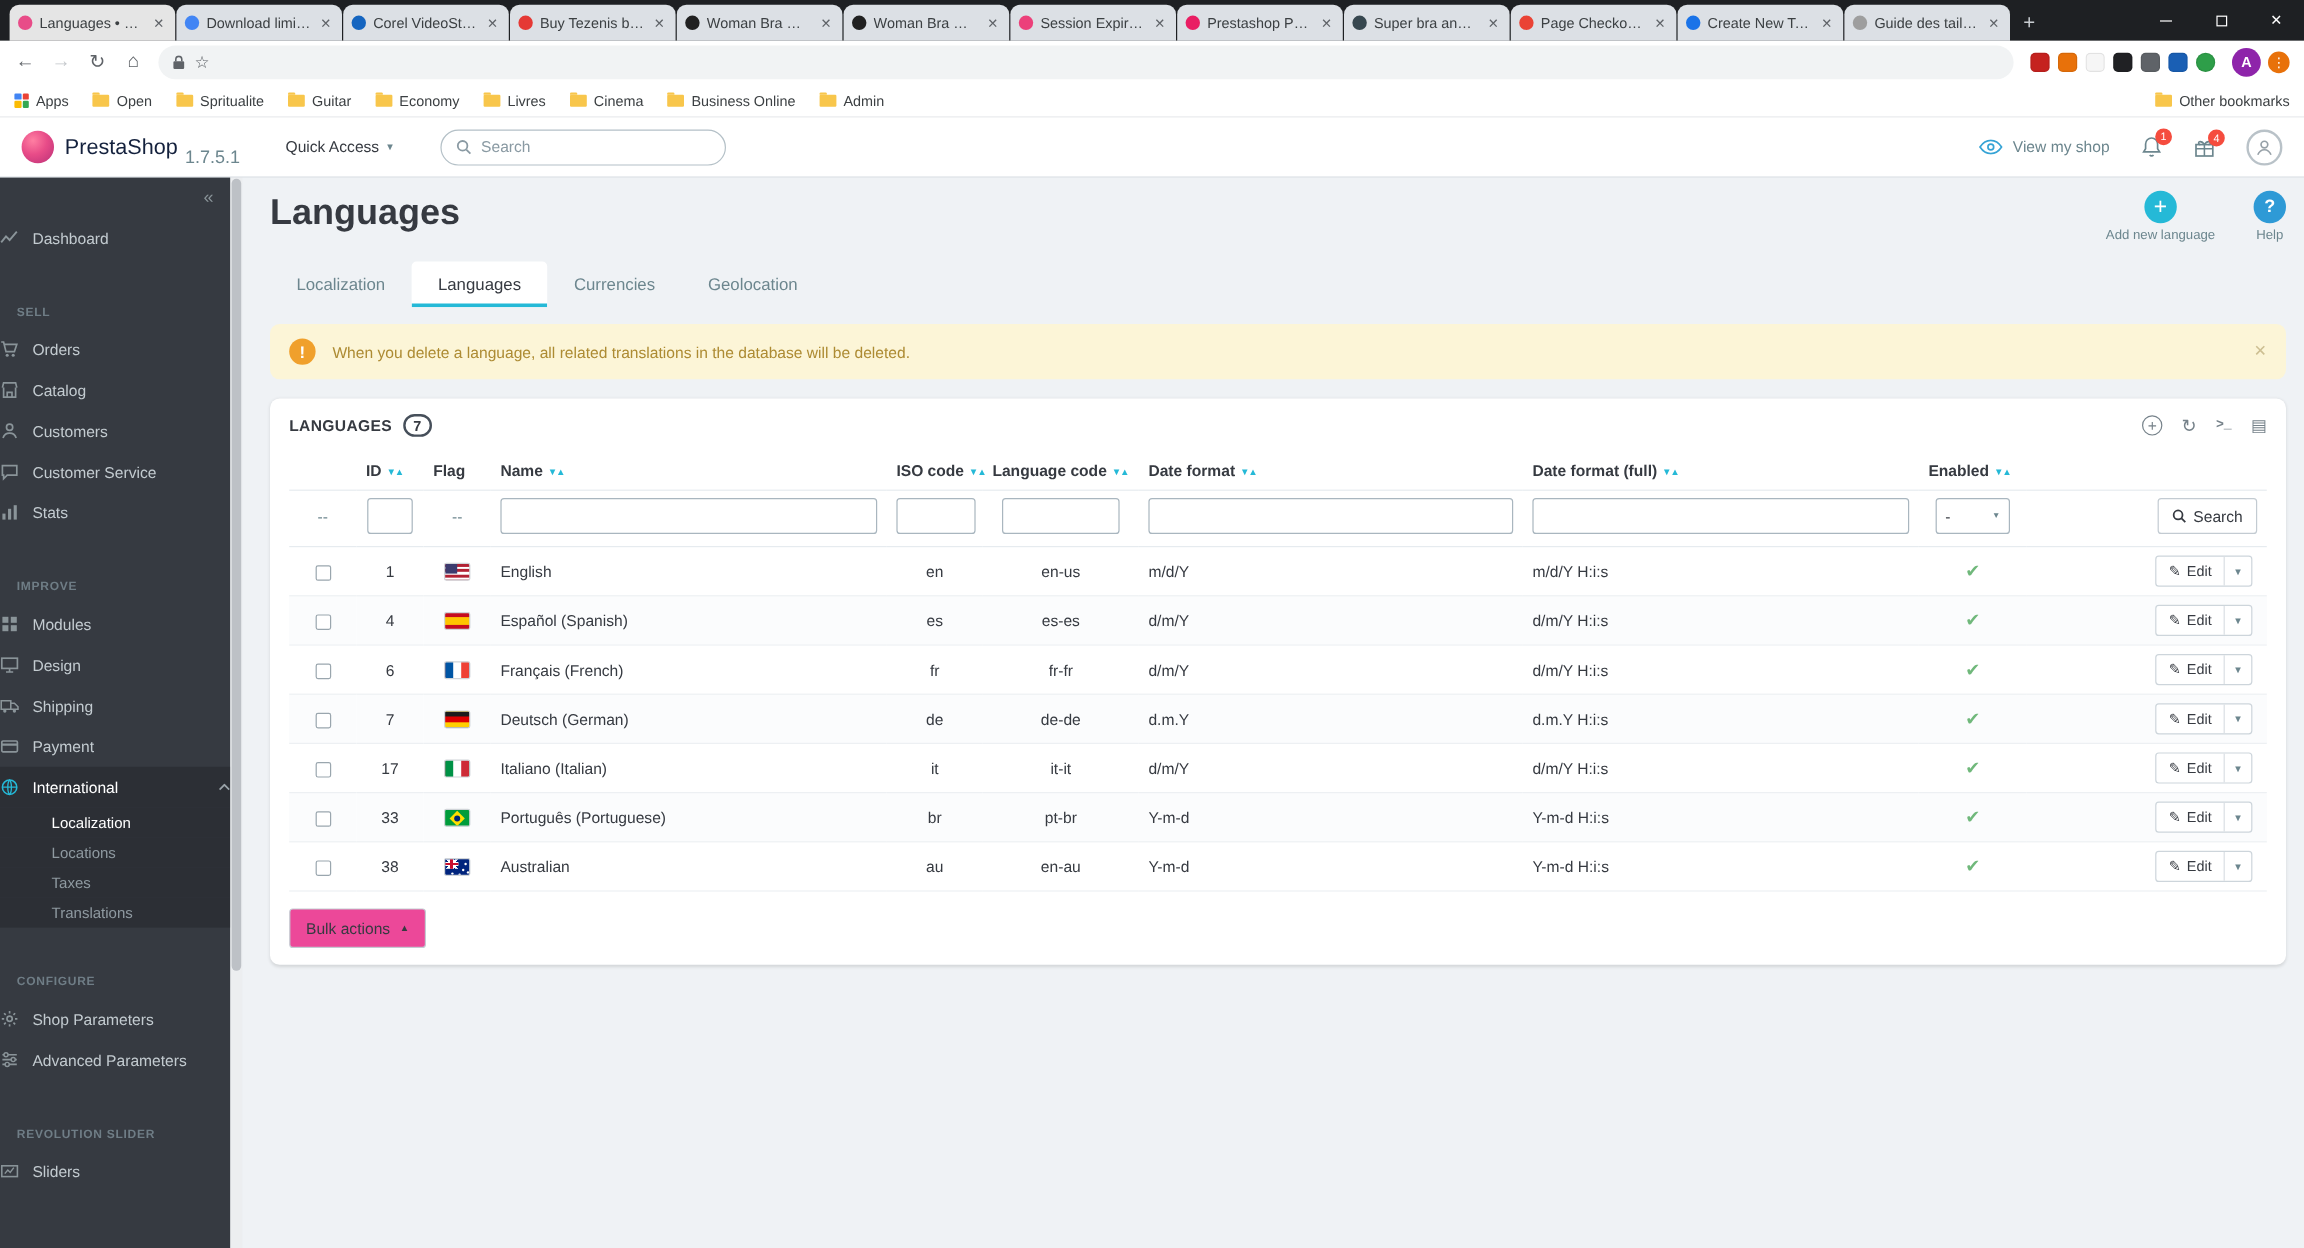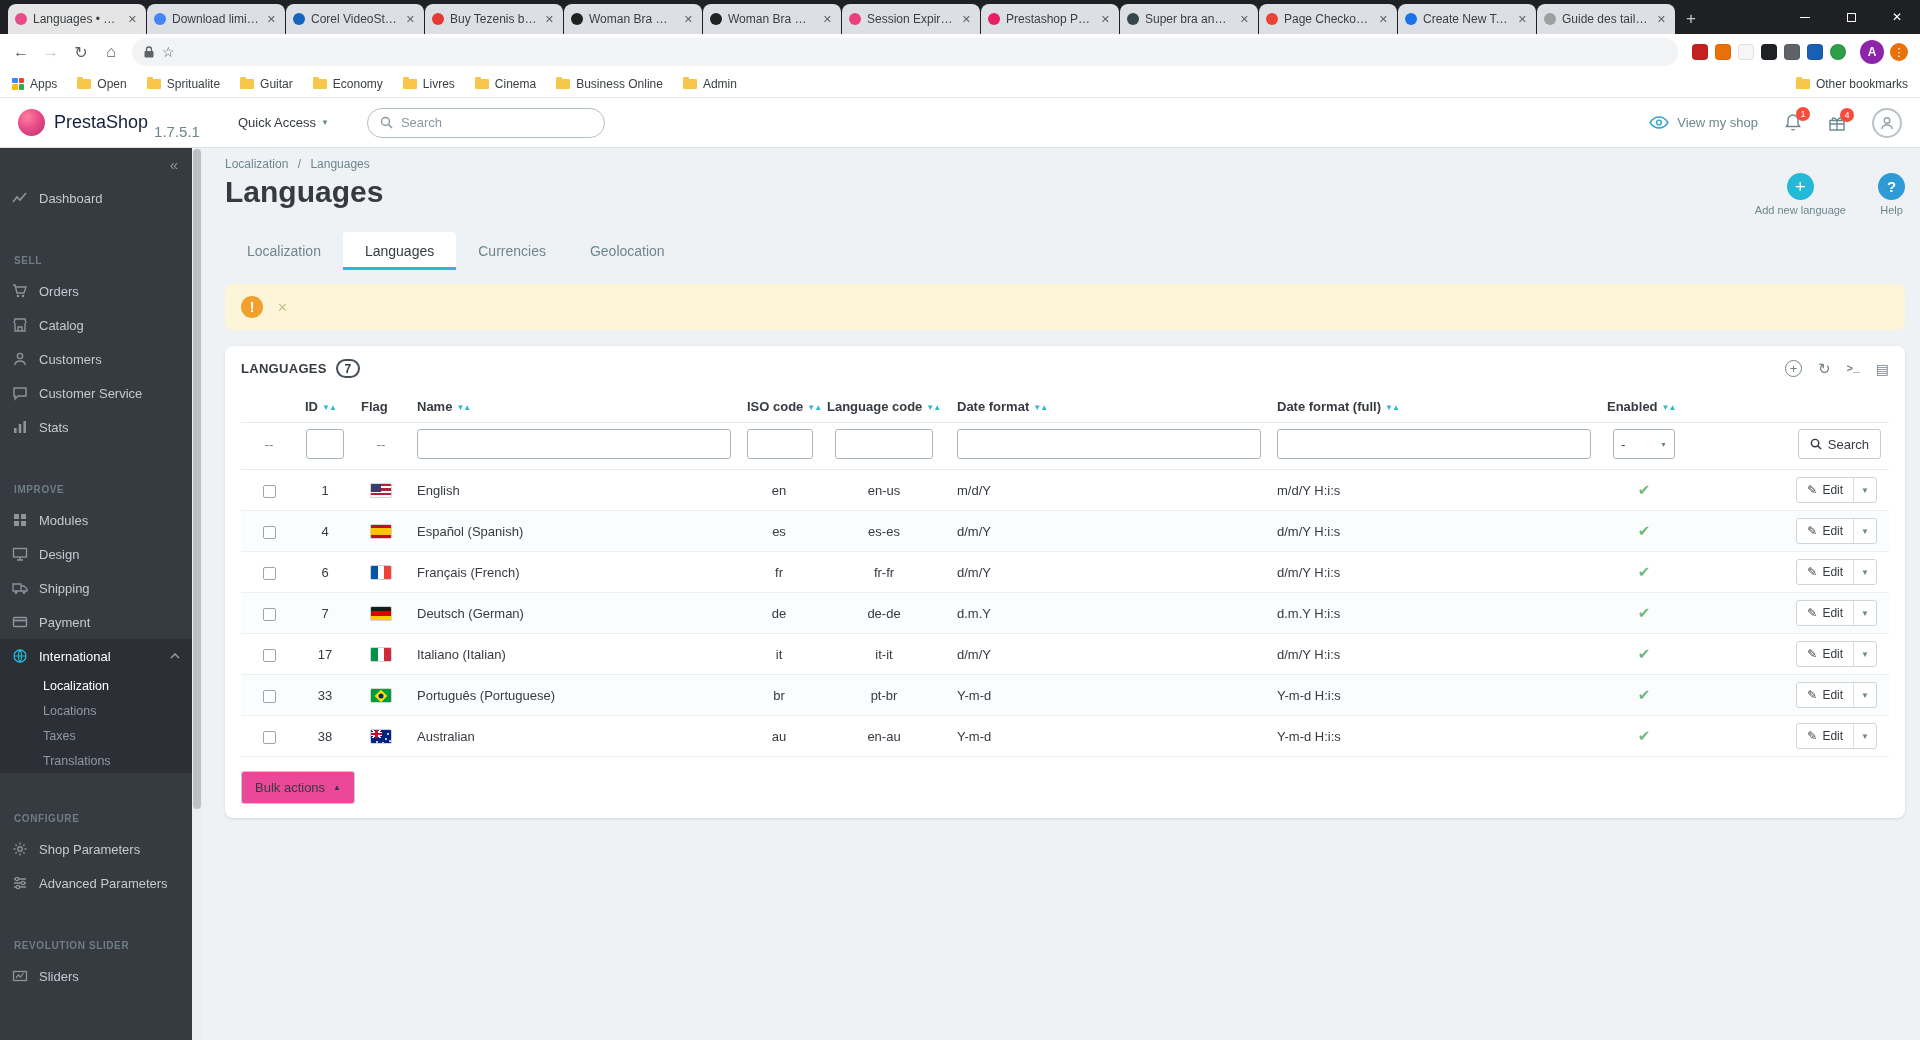--- a/index.html
+++ b/index.html
@@ -56,21 +56,21 @@
   .hdr-right{margin-left:auto;display:flex;align-items:center;gap:26px}
   .view-shop{display:flex;align-items:center;gap:8px;font-size:13px;color:#6c868e;cursor:pointer}
   .icon-badge{position:relative;display:flex;cursor:pointer}
   .badge{position:absolute;top:-6px;right:-8px;min-width:14px;height:14px;border-radius:7px;background:#f54c3e;color:#fff;font-size:9px;display:flex;align-items:center;justify-content:center;padding:0 3px}
   .avatar-circle{width:30px;height:30px;border-radius:50%;border:2px solid #b9c2c8;display:flex;align-items:center;justify-content:center;cursor:pointer}
 
   
   .app-body{display:flex;height:893px}
   .sidebar{width:192px;background:#363a41;flex:none;font-size:13px;overflow:hidden}
   .sb-collapse{height:34px;display:flex;align-items:center;justify-content:flex-end;padding-right:14px;color:#8a9499;font-size:15px;cursor:pointer}
-  .sb-item{height:34px;display:flex;align-items:center;gap:11px;padding:0 12px;color:#c3cbd0;cursor:pointer}
+  .sb-item{height:34px;display:flex;align-items:center;gap:11px;padding:0 0;color:#c3cbd0;cursor:pointer}
   .sb-item .sb-icon{width:16px;height:16px;flex:none;color:#8a9499;display:flex}
   .sb-item .sb-icon svg{width:16px;height:16px}
   .sb-item.active{color:#fff;background:#2c2f35}
   .sb-item.active .sb-icon{color:#25b9d7}
   .sb-caret{margin-left:auto;color:#9aa3a9;display:flex}
   .sb-section{margin-top:32px;padding:8px 14px;font-size:10px;font-weight:bold;letter-spacing:.6px;color:#6f7d86}
   .sb-child{height:25px;display:flex;align-items:center;padding-left:43px;color:#8f9aa1;font-size:12.5px;background:#2c2f35;cursor:pointer}
   .sb-child.active{color:#fff}
   .sb-scrollbar{width:10px;background:#eceef0;flex:none;position:relative}
   .sb-thumb{position:absolute;left:1px;top:2px;width:8px;height:660px;background:#bdc1c6;border-radius:4px}
@@ -509,25 +509,20 @@
           </span>
           <span>Sliders</span>
         </div>
       </nav>
   </aside>
   <div class="sb-scrollbar">
     <div class="sb-thumb"></div>
   </div>
 
   <main class="main">
-    <div class="breadcrumb">
-      <span>Localization</span>
-      <span class="sep">/</span>
-      <span>Languages</span>
-    </div>
 
     <div class="page-head">
       <h1 class="page-title">Languages</h1>
       <div class="head-actions">
         <div class="head-action">
           <span class="circle-btn add-circle">+</span>
           <span>Add new language</span>
         </div>
         <div class="head-action">
           <span class="circle-btn help-circle">?</span>
@@ -538,20 +533,21 @@
 
     <div class="nav-tabs">
         <div class="nav-tab">Localization</div>
         <div class="nav-tab active">Languages</div>
         <div class="nav-tab">Currencies</div>
         <div class="nav-tab">Geolocation</div>
       </div>
 
     <div class="alert">
       <span class="alert-icon">!</span>
+      <span class="alert-text">When you delete a language, all related translations in the database will be deleted.</span>
       <span class="alert-close">✕</span>
     </div>
 
     <section class="panel">
       <div class="panel-head">
         <span class="panel-title">LANGUAGES</span>
         <span class="count-badge">7</span>
         <div class="panel-tools">
           <span class="tool-plus">+</span>
           <span class="tool-refresh">↻</span>

